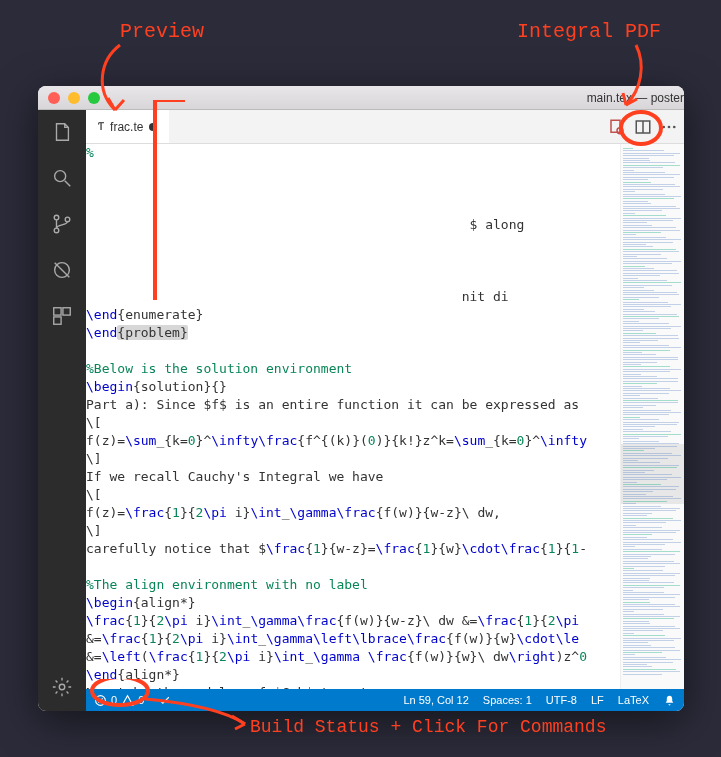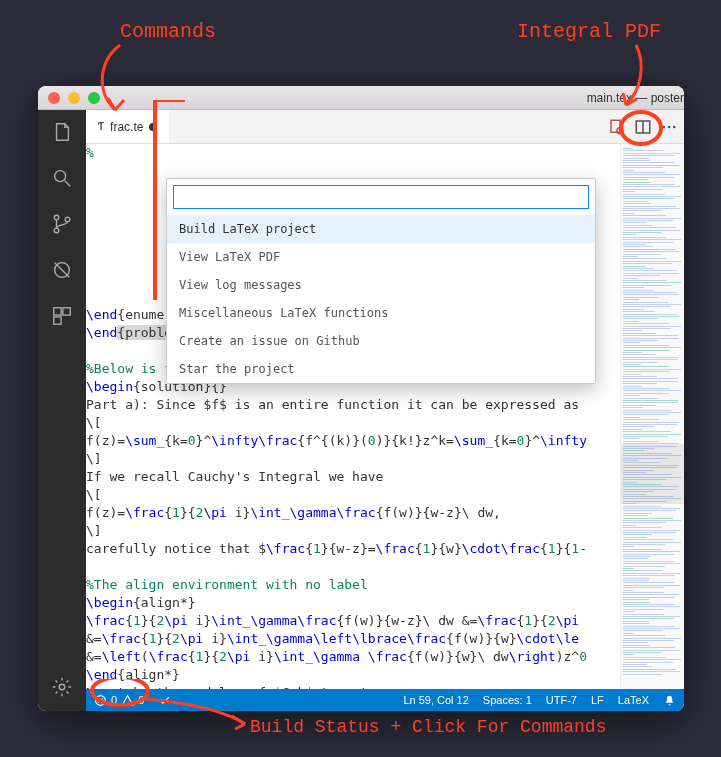--- a/index.html
+++ b/index.html
@@ -104,21 +104,21 @@
     padding:0 6px; font-size:12px;
   }
   .palette .pitem {
     padding:5px 12px; font-size:12px; color:#555;
   }
   .palette .pitem.sel { background:#e5f1fb; color:#333; }
 </style>
 </head>
 <body>
 
-<div class="annotation ann-commands">Commands</div>
+<div class="annotation ann-commands">Preview</div>
 <div class="annotation ann-preview">Integral PDF</div>
 <div class="annotation ann-build">Build Status + Click For Commands</div>
 
 <svg class="ann-svg" style="top:30px;left:90px;" width="80" height="90">
   <path d="M30 15 C 10 30, 5 60, 25 80" stroke="#ff4020" stroke-width="3" fill="none"></path>
   <path d="M25 80 L18 68 M25 80 L34 70" stroke="#ff4020" stroke-width="3" fill="none"></path>
 </svg>
 <svg class="ann-svg" style="top:100px;left:150px;" width="40" height="200">
   <path d="M35 0 L5 0 L5 200" stroke="#ff4020" stroke-width="4" fill="none"></path>
 </svg>
@@ -216,33 +216,20 @@
                 <circle cx="19" cy="12" r="1.8"></circle>
               </svg>
             </div>
         </div>
       </div>
 
       <div class="editor-wrap">
         <div class="editor">
           <div class="code" id="code"><div class="line"><span class="com">%</span></div><div class="line"></div><div class="line"></div><div class="line"></div><div class="line">                                                 $ along</div><div class="line"></div><div class="line"></div><div class="line"></div><div class="line">                                                nit di</div><div class="line"><span class="kw">\end</span>{enumerate}</div><div class="line"><span class="kw">\end</span><span class="hl">{problem}</span></div><div class="line"></div><div class="line"><span class="com">%Below is the solution environment</span></div><div class="line"><span class="kw">\begin</span>{solution}{}</div><div class="line">Part a): Since $f$ is an entire function it can be expressed as</div><div class="line">\[</div><div class="line">f(z)=<span class="kw">\sum</span>_{k=<span class="num">0</span>}^<span class="kw">\infty</span><span class="kw">\frac</span>{f^{(k)}(<span class="num">0</span>)}{k!}z^k=<span class="kw">\sum</span>_{k=<span class="num">0</span>}^<span class="kw">\infty</span></div><div class="line">\]</div><div class="line">If we recall Cauchy's Integral we have</div><div class="line">\[</div><div class="line">f(z)=<span class="kw">\frac</span>{<span class="num">1</span>}{<span class="num">2</span><span class="kw">\pi</span> i}<span class="kw">\int</span>_<span class="kw">\gamma</span><span class="kw">\frac</span>{f(w)}{w-z}\ dw,</div><div class="line">\]</div><div class="line">carefully notice that $<span class="kw">\frac</span>{<span class="num">1</span>}{w-z}=<span class="kw">\frac</span>{<span class="num">1</span>}{w}<span class="kw">\cdot</span><span class="kw">\frac</span>{<span class="num">1</span>}{<span class="num">1</span>-</div><div class="line"></div><div class="line"><span class="com">%The align environment with no label</span></div><div class="line"><span class="kw">\begin</span>{align*}</div><div class="line"><span class="kw">\frac</span>{<span class="num">1</span>}{<span class="num">2</span><span class="kw">\pi</span> i}<span class="kw">\int</span>_<span class="kw">\gamma</span><span class="kw">\frac</span>{f(w)}{w-z}\ dw &amp;=<span class="kw">\frac</span>{<span class="num">1</span>}{<span class="num">2</span><span class="kw">\pi</span></div><div class="line">&amp;=<span class="kw">\frac</span>{<span class="num">1</span>}{<span class="num">2</span><span class="kw">\pi</span> i}<span class="kw">\int</span>_<span class="kw">\gamma</span><span class="kw">\left</span><span class="kw">\lbrace</span><span class="kw">\frac</span>{f(w)}{w}<span class="kw">\cdot</span><span class="kw">\le</span></div><div class="line">&amp;=<span class="kw">\left</span>(<span class="kw">\frac</span>{<span class="num">1</span>}{<span class="num">2</span><span class="kw">\pi</span> i}<span class="kw">\int</span>_<span class="kw">\gamma</span> <span class="kw">\frac</span>{f(w)}{w}\ dw<span class="kw">\right</span>)z^<span class="num">0</span></div><div class="line"><span class="kw">\end</span>{align*}</div><div class="line">Now take the modulus of $C_k$ to get</div></div>
 
-          <div class="palette">
-            <div class="pinwrap">
-              <input value="" style="">
-            </div>
-            <div id="plist">
-                <div class="pitem sel">Build LaTeX project</div>
-                <div class="pitem">View LaTeX PDF</div>
-                <div class="pitem">View log messages</div>
-                <div class="pitem">Miscellaneous LaTeX functions</div>
-                <div class="pitem">Create an issue on Github</div>
-                <div class="pitem">Star the project</div>
-              </div>
-          </div>
         </div>
         <div class="minimap" id="minimap">
           <div class="mmshade" style="top:300px;height:60px;"></div>
         <div class="mmline" style="top: 4px; width: 10px; background: rgb(0, 170, 119);"></div>
             <div class="mmline" style="top: 6.4px; width: 40.9224px;"></div>
             <div class="mmline" style="top: 8.8px; width: 57.3016px;"></div>
             <div class="mmline" style="top: 11.2px; width: 51.434px;"></div>
             <div class="mmline" style="top: 13.6px; width: 26.0794px;"></div>
             <div class="mmline" style="top: 16px; width: 26.8376px;"></div>
             <div class="mmline" style="top: 18.4px; width: 51.8356px;"></div>
@@ -475,21 +462,21 @@
           <span>0</span>
         </div>
         <div class="sbitem">
           <svg viewBox="0 0 24 24" fill="none" stroke="#fff" stroke-width="2">
               <path d="M4 12l5 5L20 6"></path>
             </svg>
         </div>
         <div class="right">
           <span class="sbitem">Ln 59, Col 12</span>
           <span class="sbitem">Spaces: 1</span>
-          <span class="sbitem">UTF-7</span>
+          <span class="sbitem">UTF-8</span>
           <span class="sbitem">LF</span>
           <span class="sbitem">LaTeX</span>
           <span class="sbitem">
               <svg viewBox="0 0 24 24" fill="#fff">
                 <path d="M12 3c-3 0-5 2-5 6v4l-2 3h14l-2-3v-4c0-4-2-6-5-6zM10 19a2 2 0 004 0"></path>
               </svg>
             </span>
         </div>
       </div>
     </div>

